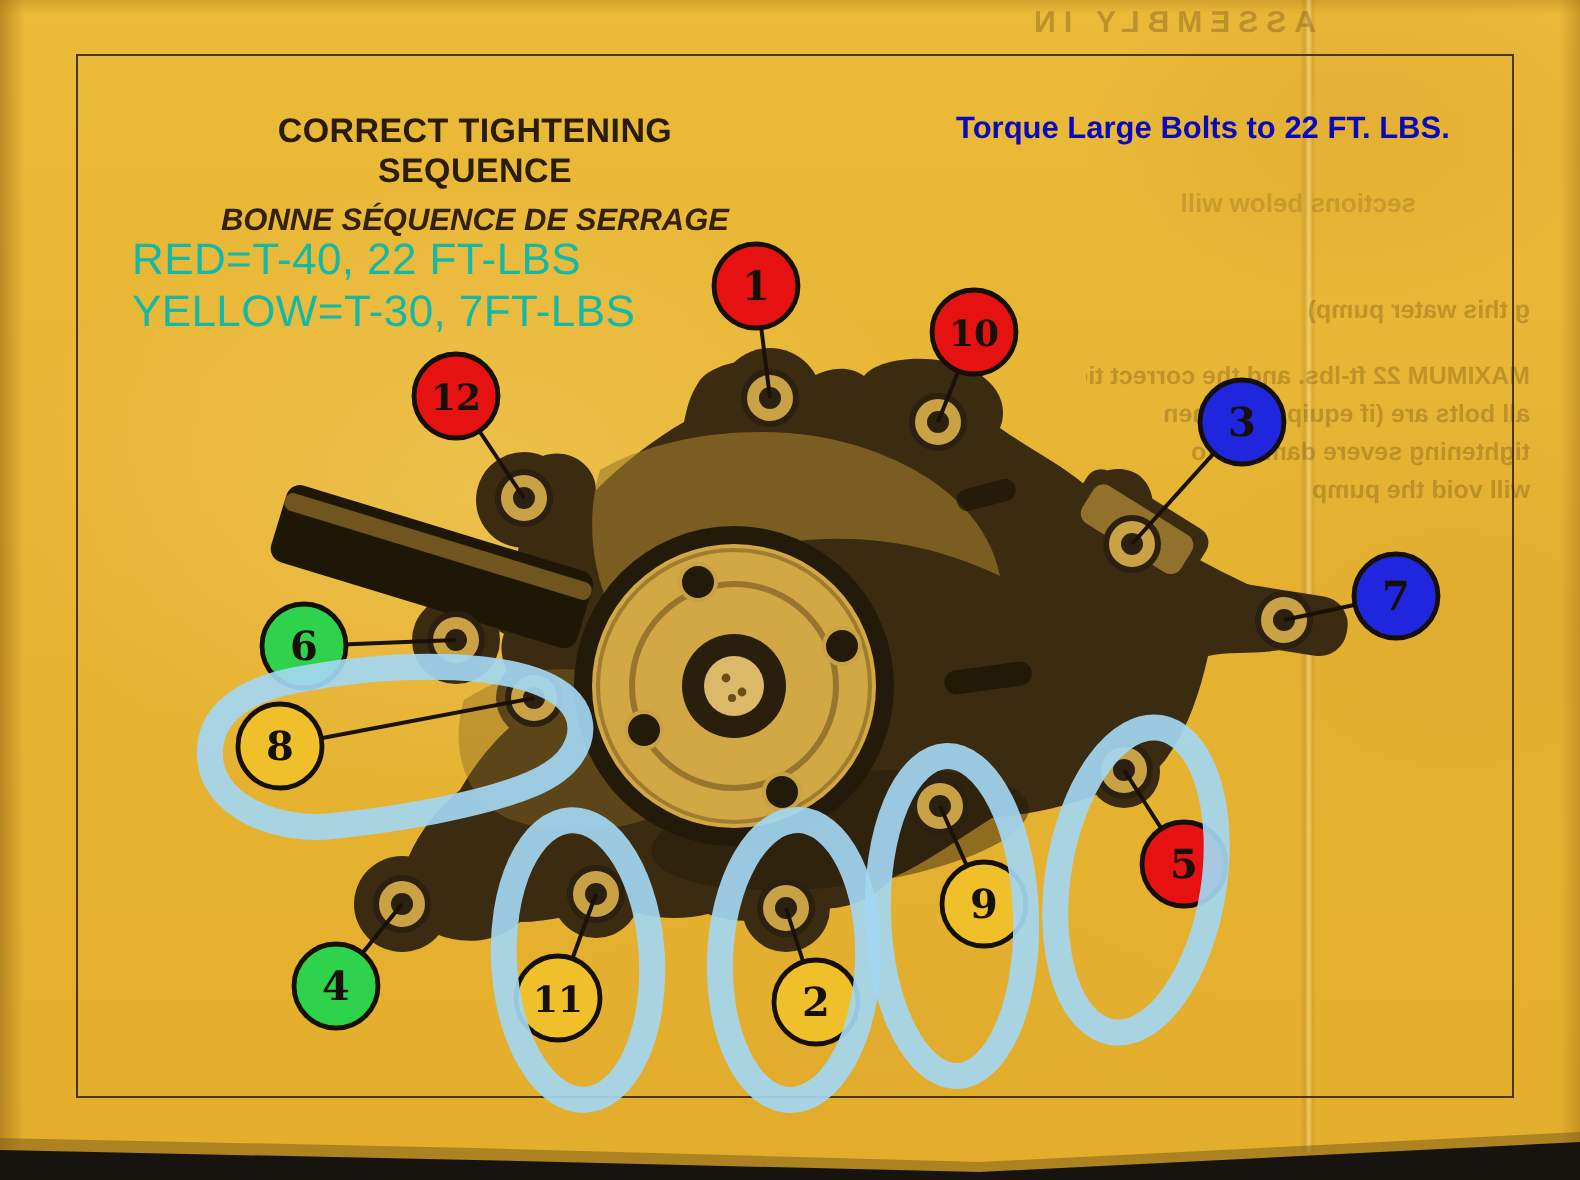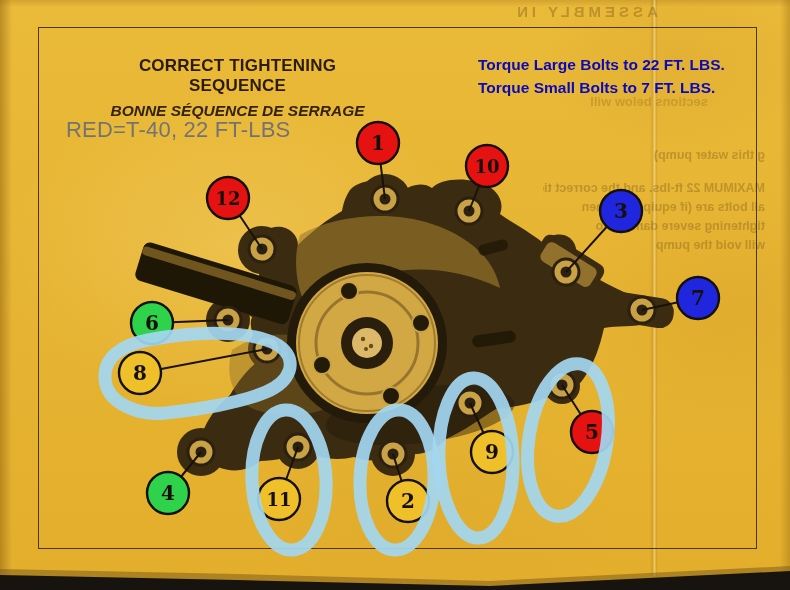--- a/index.html
+++ b/index.html
@@ -32,21 +32,21 @@
   .bleed-right{left:543px;top:146px;width:222px;font-size:12.5px;line-height:19px;
     color:rgba(112,82,22,.35);}
   .bleed-right div{white-space:nowrap;overflow:hidden;}
   .heading{position:absolute;left:100px;top:56px;width:275px;text-align:center;
     color:#2b1c0a;}
   .h-en{font-size:17px;font-weight:bold;letter-spacing:.2px;}
   .h-sub{font-size:15.5px;font-weight:bold;font-style:italic;margin-top:6px;color:#34220e;}
   .torque-note{position:absolute;left:436px;top:53px;font-size:15.5px;font-weight:bold;
     line-height:23px;margin-left:42px;}
   .legend{position:absolute;left:66px;top:117px;z-index:6;font-size:22px;line-height:26px;
-    color:#737373;letter-spacing:.2px;}
+    color:#14b8a6;letter-spacing:.2px;}
   svg.overlay{position:absolute;inset:0;z-index:5;}
   .strip-shadow{position:absolute;inset:0;background:rgba(130,95,25,.55);z-index:8;
     clip-path:polygon(0 569px,30% 574px,62% 581px,100% 566px,100% 579px,62% 592px,30% 586px,0 580px);}
   .strip{position:absolute;inset:0;background:#17130e;z-index:9;
     clip-path:polygon(0 575px,30% 580px,62% 586px,100% 571px,100% 100%,0 100%);}
 </style>
 </head>
 <body>
 
 <div class="scene">
@@ -68,21 +68,20 @@
 
   <div class="border-rect"></div>
 
   <div class="heading">
     <div class="h-en">CORRECT TIGHTENING SEQUENCE</div>
     <div class="h-sub">BONNE SÉQUENCE DE SERRAGE</div>
   </div>
 
   <div class="torque-note" id="torque-note" style="color: rgb(10, 10, 187);">
     <div>Torque Large Bolts to 22 FT. LBS.</div>
-    <div>Torque Small Bolts to 7 FT. LBS.</div>
   </div>
 
   <svg class="overlay" viewBox="0 0 790 590" width="790" height="590">
 
     <g>
       <path fill="#3a2b11" d="M350,190
         C360,178 392,176 404,190 C412,184 424,182 432,188 C440,178 470,176 488,186
         C500,193 504,204 500,214 C514,224 530,232 542,242 C550,234 562,232 570,238
         C578,245 578,256 572,263 C592,277 620,291 644,301 C658,307 662,318 648,323
         C634,328 616,325 604,328 C600,346 594,364 584,378 C576,390 564,395 554,395
@@ -240,17 +239,18 @@
           <ellipse cx="476" cy="458" rx="37" ry="80" transform="rotate(-2 476 458)" fill="none" stroke="#a3d7f2" stroke-width="13" stroke-linecap="round" opacity="0.92"></ellipse>
           <ellipse cx="568" cy="440" rx="39" ry="77" transform="rotate(9 568 440)" fill="none" stroke="#a3d7f2" stroke-width="13" stroke-linecap="round" opacity="0.92"></ellipse>
         </g>
       <text id="sealant-text" x="456" y="557" transform="rotate(-2 456 557)" font-family="DejaVu Sans, sans-serif" font-style="italic" font-weight="bold" font-size="54" letter-spacing="2" fill="#a3d7f2"></text>
       <text id="sealant-qmark" x="706" y="572" transform="rotate(7 730 520)" font-family="DejaVu Sans, sans-serif" font-style="italic" font-weight="bold" font-size="100" fill="#a3d7f2"></text>
     </g>
   </svg>
 
   <div class="legend">
     <div>RED=T-40, 22 FT-LBS</div>
+    <div>YELLOW=T-30, 7FT-LBS</div>
   </div>
 
   <div class="strip-shadow"></div>
   <div class="strip"></div>
 </div>
 
 </body></html>

